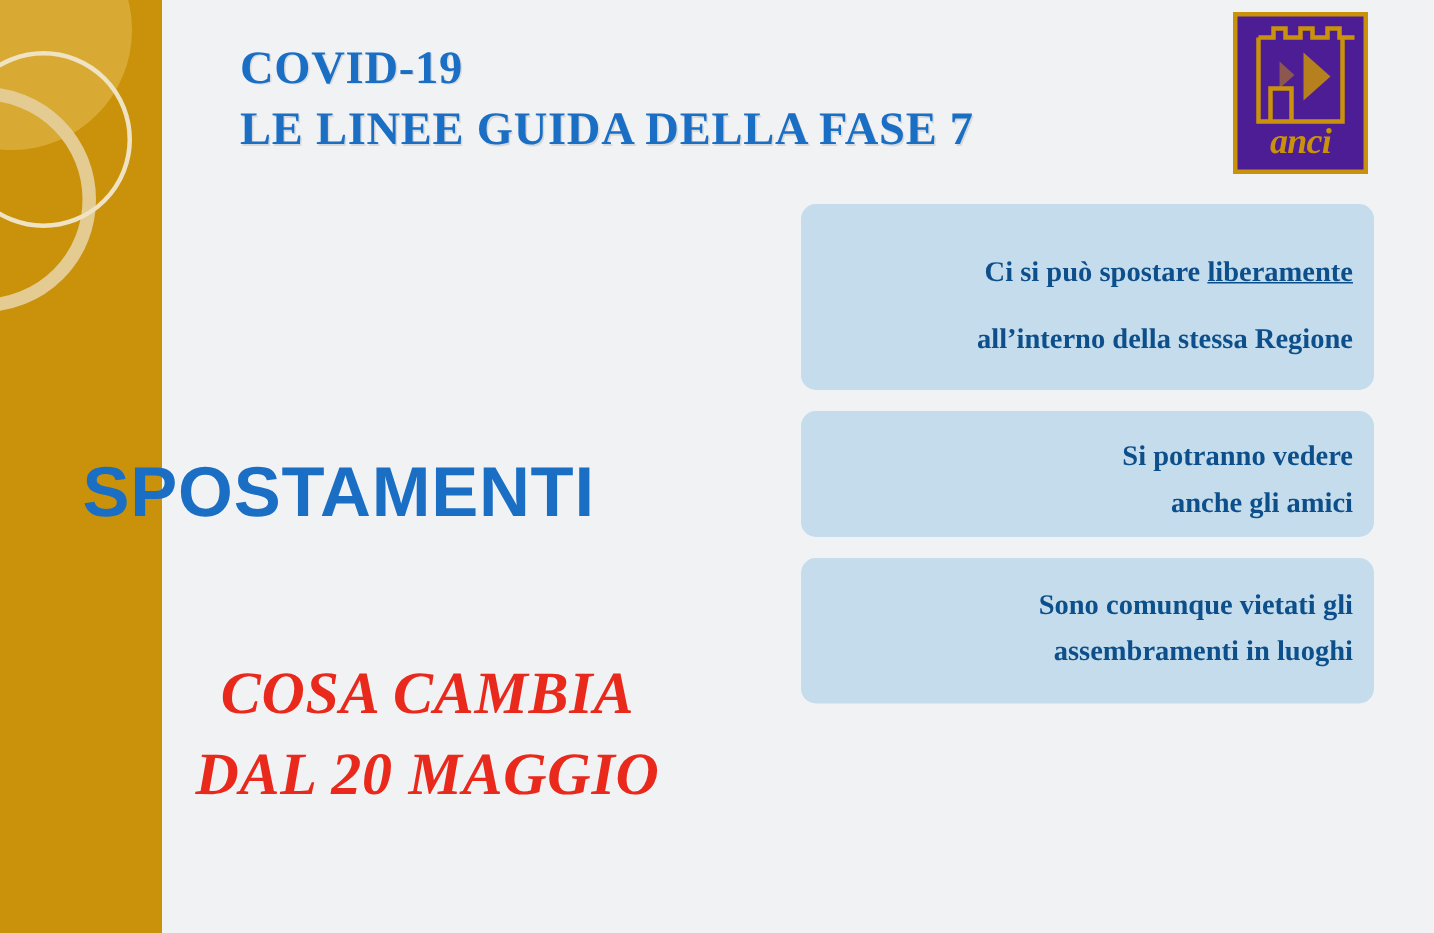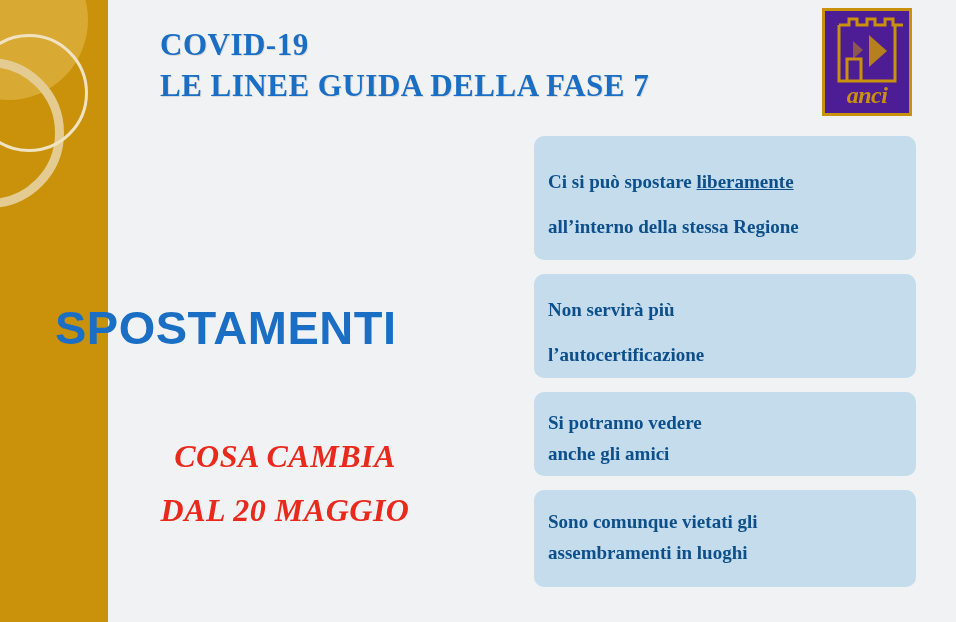--- a/index.html
+++ b/index.html
@@ -127,41 +127,41 @@
     letter-spacing: 0.5px;
   }
   .sub1, .sub2 {
     position: absolute;
     width: 460px;
     left: 55px;
     text-align: center;
     font-family: "Liberation Serif", serif;
     font-weight: bold;
     font-style: italic;
-    font-size: 32px;
+    font-size: 40px;
     color: #e8291c;
     letter-spacing: 0.5px;
   }
   .sub1 { top: 438px; }
   .sub2 { top: 492px; }
 
   
   .cards {
     position: absolute;
     left: 534px;
     top: 136px;
     width: 382px;
   }
   .card {
     background: #c4dceb;
     border-radius: 10px;
     margin-bottom: 14px;
     padding: 16px 14px;
     box-sizing: border-box;
-    text-align: left;
+    text-align: right;
     font-family: "Liberation Serif", serif;
     font-weight: bold;
     font-size: 19px;
     color: #0d4f8b;
     line-height: 1.5;
   }
   .card .ln { display: block; }
   .card .ln + .ln { margin-top: 16px; }
   .card.tight .ln + .ln { margin-top: 2px; }
   .card u { text-decoration: underline; }
@@ -207,24 +207,20 @@
   <div class="sub1">COSA CAMBIA</div>
   <div class="sub2">DAL 20 MAGGIO</div>
 
   <div class="cards">
 
     <div class="card card-1">
       <span class="ln"><span>Ci si può spostare </span><u>liberamente</u></span>
       <span class="ln">all’interno della stessa Regione</span>
     </div>
 
-    <div class="card card-2">
-      <span class="ln">Non servirà più</span>
-      <span class="ln">l’autocertificazione</span>
-    </div>
 
     <div class="card card-3 tight">
       <span class="ln">Si potranno vedere</span>
       <span class="ln">anche gli amici</span>
     </div>
 
     <div class="card card-4">
       <span class="ln">Sono comunque vietati gli</span>
       <span class="ln">assembramenti in luoghi</span>
     </div>

